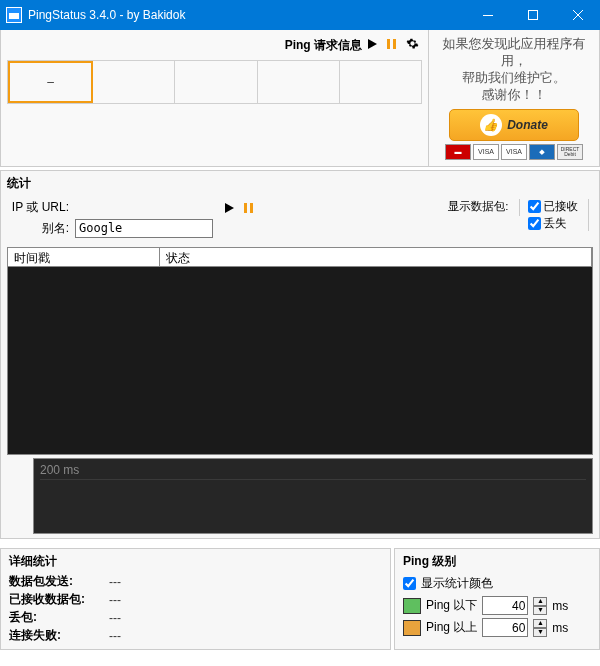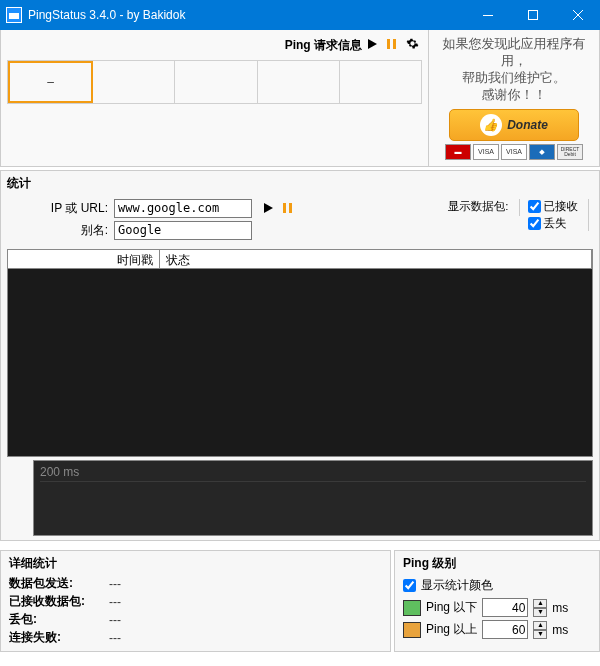--- a/index.html
+++ b/index.html
@@ -29,35 +29,35 @@
 .cards { display:flex; gap:2px; justify-content:center; margin-top:2px;}
 .cards .card { width:26px; height:16px; border:1px solid #999; font-size:7px; display:flex; align-items:center; justify-content:center; background:#fff; color:#333;}
 .cards .card.mc{background:#C00; color:#fff;}
 .cards .card.amex{background:#1B6CB9; color:#fff;}
 .cards .card.dd{background:#eee;}
 
 .section { border:1px solid #ccc; margin-top:3px; padding:4px 6px; background:#f7f7f7;}
 .section .stitle { font-weight:bold; margin-bottom:4px; height:18px;}
 
 .stats-controls { display:flex; gap:8px; align-items:flex-start; padding:2px 4px;}
-.inputcol .row { display:flex; align-items:center; margin-bottom:3px;margin-left:39px; }
+.inputcol .row { display:flex; align-items:center; margin-bottom:3px; }
 .inputcol .row label { width:64px; text-align:right; padding-right:6px; }
 .inputcol .row input { width:138px; height:19px; border:1px solid #7A7A7A; padding:0 3px; font-family:monospace; background:#fff;}
 .playicons { display:flex; gap:4px; align-items:flex-start; padding-top:1px;}
 .playicons .pi { width:16px; height:16px; cursor:pointer; display:flex; align-items:center; justify-content:center; }
 .chkcol { display:flex; flex-direction:column; gap:2px; }
 .chkcol .chk { display:flex; align-items:center; gap:3px; }
 .chkcol .chk input { width:13px; height:13px; }
 .chkcol .gl { font-size:11.5px; }
 .linklike { color:#0066CC; text-decoration:underline; cursor:pointer; }
 
 .table-area { margin-top:4px; }
 .table-header { display:flex; background:#fff; border:1px solid #888; height:20px; }
 .table-header .th { padding:2px 6px; border-right:1px solid #888; font-size:12px; color:#000;}
-.table-header .th1 { width:152px;text-align:right; }
+.table-header .th1 { width:152px; }
 .table-body { height:188px; background:#1a1a1a; border:1px solid #888; border-top:none;}
 .graph-area { height:76px; background:#262626; border:1px solid #888; margin-top:3px; padding:4px 6px; color:#888; font-family:monospace; font-size:11px;margin-left:26px;}
 .graph-area .line{ height:1px; background:#3a3a3a; margin-top:2px;}
 
 .bottomrow { display:flex; gap:3px; margin-top:9px; }
 .detail-panel { flex:1; border:1px solid #ccc; padding:4px 8px; background:#f7f7f7;}
 .detail-panel .stitle{font-weight:bold; height:20px; border-bottom:0;}
 .detail-panel .drow { display:flex; height:18px; align-items:center;}
 .detail-panel .drow .dl { width:100px; font-weight:bold;}
 .detail-panel .drow .dv { color:#333;}
@@ -142,21 +142,20 @@
     </div>
   </div>
 </div>
 
 <div class="section">
   <div class="stitle">统计</div>
   <div class="stats-controls">
     <div class="inputcol">
       <div class="row">
         <label>IP 或 URL:</label>
-        <input type="text" value="www.google.com" style="">
       </div>
       <div class="row">
         <label>别名:</label>
         <input type="text" value="Google" style="">
       </div>
     </div>
     <div class="playicons">
       <span class="pi">
           <svg width="12" height="12">
             <polygon points="2,1 11,6 2,11" fill="#000"></polygon>

